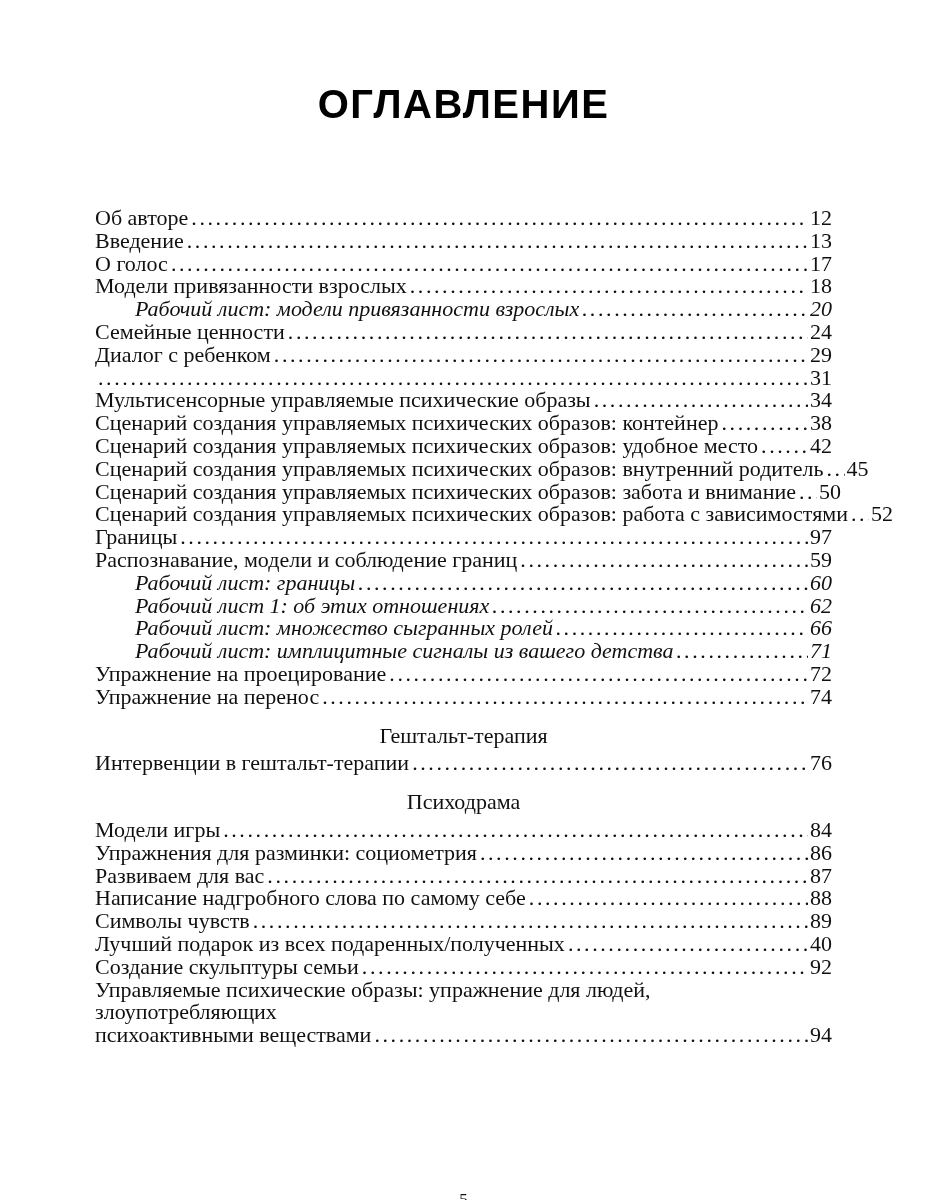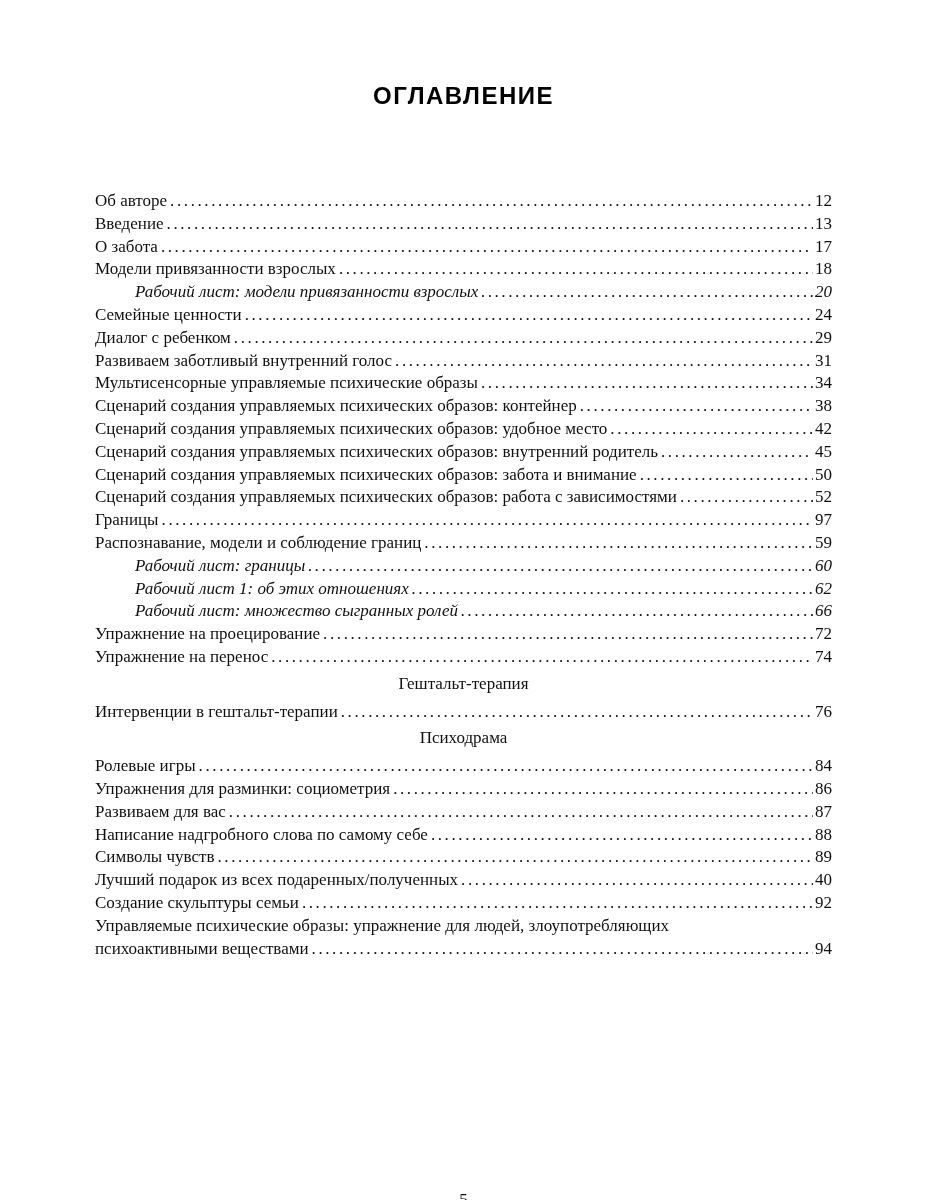--- a/index.html
+++ b/index.html
@@ -16,28 +16,28 @@
     width: 927px;
     height: 1200px;
     position: relative;
     background: #ffffff;
   }
   .title {
     margin-top: 82px;
     text-align: center;
     font-family: "Liberation Sans", "DejaVu Sans", sans-serif;
     font-weight: 700;
-    font-size: 24px;
+    font-size: 40px;
     letter-spacing: 1.5px;
     color: #000000;
   }
   .toc {
     width: 737px;
     margin: 80px auto 0 auto;
-    font-size: 17px;
+    font-size: 22px;
     line-height: 22.8px;
     color: #101010;
   }
   .entry {
     display: flex;
     align-items: baseline;
   }
   .entry.indent { padding-left: 40px; }
   .entry.italic { font-style: italic; }
   .entry-text { white-space: nowrap; }
@@ -49,21 +49,21 @@
     min-width: 18px;
     margin: 0 2px 0 3px;
   }
   .leader::after {
     content: "....................................................................................................................................................................";
     letter-spacing: 2.6px;
   }
   .entry-page { white-space: nowrap; text-align: center; }
   .section-heading {
     text-align: center;
-    margin-top: 4px;
+    margin-top: 16px;
     margin-bottom: 5px;
   }
   .folio {
     position: absolute;
     left: 0;
     right: 0;
     bottom: 72px;
     text-align: center;
     font-size: 17px;
     color: #101010;
@@ -79,21 +79,21 @@
         <span class="entry-text">Об авторе</span>
         <span class="leader"></span>
         <span class="entry-page">12</span>
       </div>
       <div class="entry">
         <span class="entry-text">Введение</span>
         <span class="leader"></span>
         <span class="entry-page">13</span>
       </div>
       <div class="entry">
-        <span class="entry-text">О забота</span>
+        <span class="entry-text">О голос</span>
         <span class="leader"></span>
         <span class="entry-page">17</span>
       </div>
       <div class="entry">
         <span class="entry-text">Модели привязанности взрослых</span>
         <span class="leader"></span>
         <span class="entry-page">18</span>
       </div>
       <div class="entry indent italic">
         <span class="entry-text">Рабочий лист: модели привязанности взрослых</span>
@@ -104,21 +104,20 @@
         <span class="entry-text">Семейные ценности</span>
         <span class="leader"></span>
         <span class="entry-page">24</span>
       </div>
       <div class="entry">
         <span class="entry-text">Диалог с ребенком</span>
         <span class="leader"></span>
         <span class="entry-page">29</span>
       </div>
       <div class="entry">
-        <span class="entry-text">Развиваем заботливый внутренний голос</span>
         <span class="leader"></span>
         <span class="entry-page">31</span>
       </div>
       <div class="entry">
         <span class="entry-text">Мультисенсорные управляемые психические образы</span>
         <span class="leader"></span>
         <span class="entry-page">34</span>
       </div>
       <div class="entry">
         <span class="entry-text">Сценарий создания управляемых психических образов: контейнер</span>
@@ -163,39 +162,44 @@
       <div class="entry indent italic">
         <span class="entry-text">Рабочий лист 1: об этих отношениях</span>
         <span class="leader"></span>
         <span class="entry-page">62</span>
       </div>
       <div class="entry indent italic">
         <span class="entry-text">Рабочий лист: множество сыгранных ролей</span>
         <span class="leader"></span>
         <span class="entry-page">66</span>
       </div>
+      <div class="entry indent italic">
+        <span class="entry-text">Рабочий лист: имплицитные сигналы из вашего детства</span>
+        <span class="leader"></span>
+        <span class="entry-page">71</span>
+      </div>
       <div class="entry">
         <span class="entry-text">Упражнение на проецирование</span>
         <span class="leader"></span>
         <span class="entry-page">72</span>
       </div>
       <div class="entry">
         <span class="entry-text">Упражнение на перенос</span>
         <span class="leader"></span>
         <span class="entry-page">74</span>
       </div>
       <div class="section-heading">Гештальт-терапия</div>
       <div class="entry">
         <span class="entry-text">Интервенции в гештальт-терапии</span>
         <span class="leader"></span>
         <span class="entry-page">76</span>
       </div>
       <div class="section-heading">Психодрама</div>
       <div class="entry">
-        <span class="entry-text">Ролевые игры</span>
+        <span class="entry-text">Модели игры</span>
         <span class="leader"></span>
         <span class="entry-page">84</span>
       </div>
       <div class="entry">
         <span class="entry-text">Упражнения для разминки: социометрия</span>
         <span class="leader"></span>
         <span class="entry-page">86</span>
       </div>
       <div class="entry">
         <span class="entry-text">Развиваем для вас</span>

